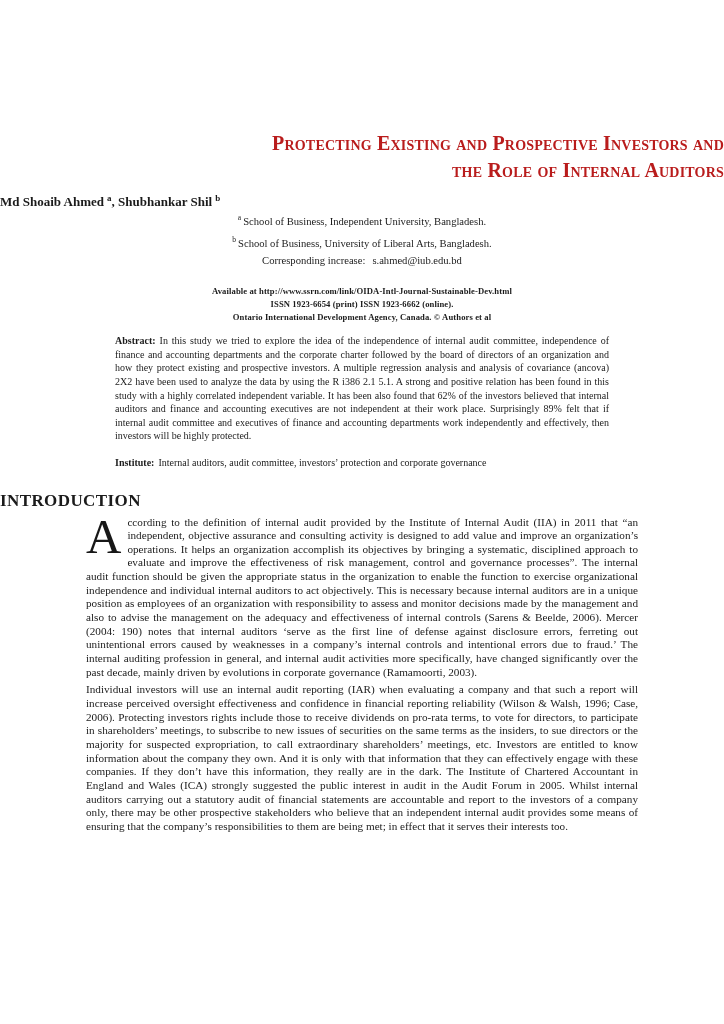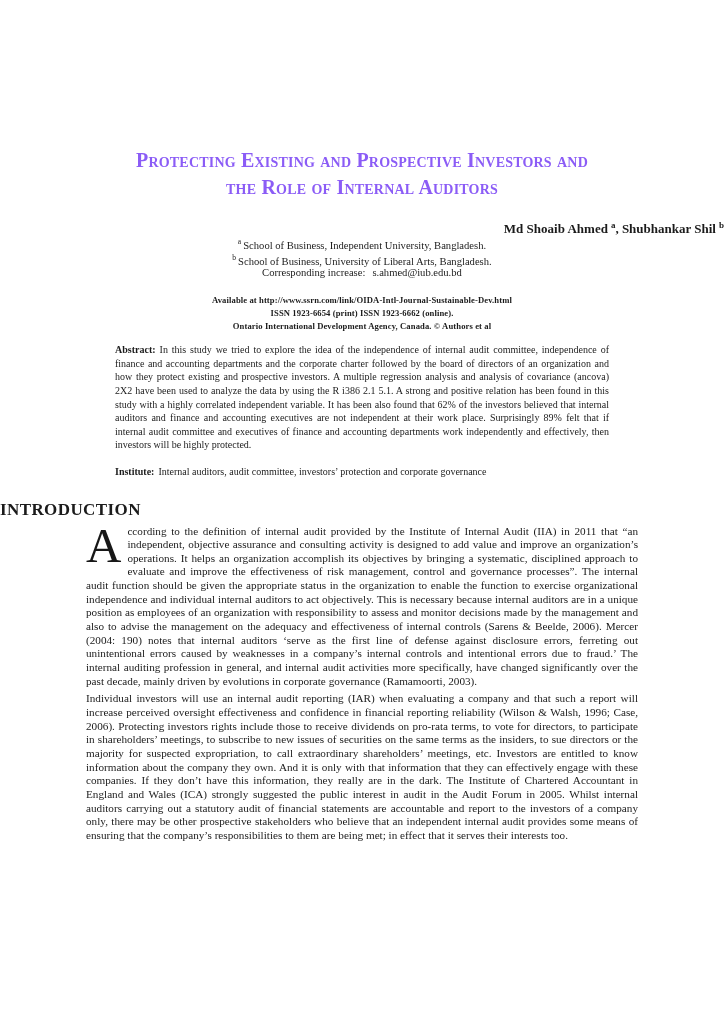--- a/index.html
+++ b/index.html
@@ -8,44 +8,44 @@
     width: 724px;
     height: 1024px;
     margin: 0 auto;
     background: #ffffff;
     font-family: "Liberation Serif", "DejaVu Serif", serif;
     color: #1b1b1b;
     overflow: hidden;
     box-sizing: border-box;
   }
   .title {
-    margin: 17px;
+    margin: 0;
     padding-top: 130px;
-    text-align: center;
+    text-align: right;
     font-weight: 700;
     font-variant: small-caps;
     font-size: 20px;
     line-height: 27px;
     letter-spacing: 0.2px;
-    color: #8b5cf6;
+    color: #b91c1c;
   }
   .title .tline { display: block; }
   .authors {
     margin-top: 7px;
-    text-align: right;
+    text-align: left;
     font-weight: 700;
     font-size: 13px;
     line-height: 15px;
   }
   .authors sup { font-size: 9px; margin-left: 3px; }
   .affil {
     margin: 0;
     text-align: center;
     font-size: 10.6px;
-    line-height: 12px;
+    line-height: 18px;
   }
   .affil sup { font-size: 7.5px; margin-right: 2px; }
   .pubinfo {
     margin-top: 15px;
     text-align: center;
     font-weight: 700;
     font-size: 8.6px;
     line-height: 12.6px;
     letter-spacing: 0.1px;
   }

